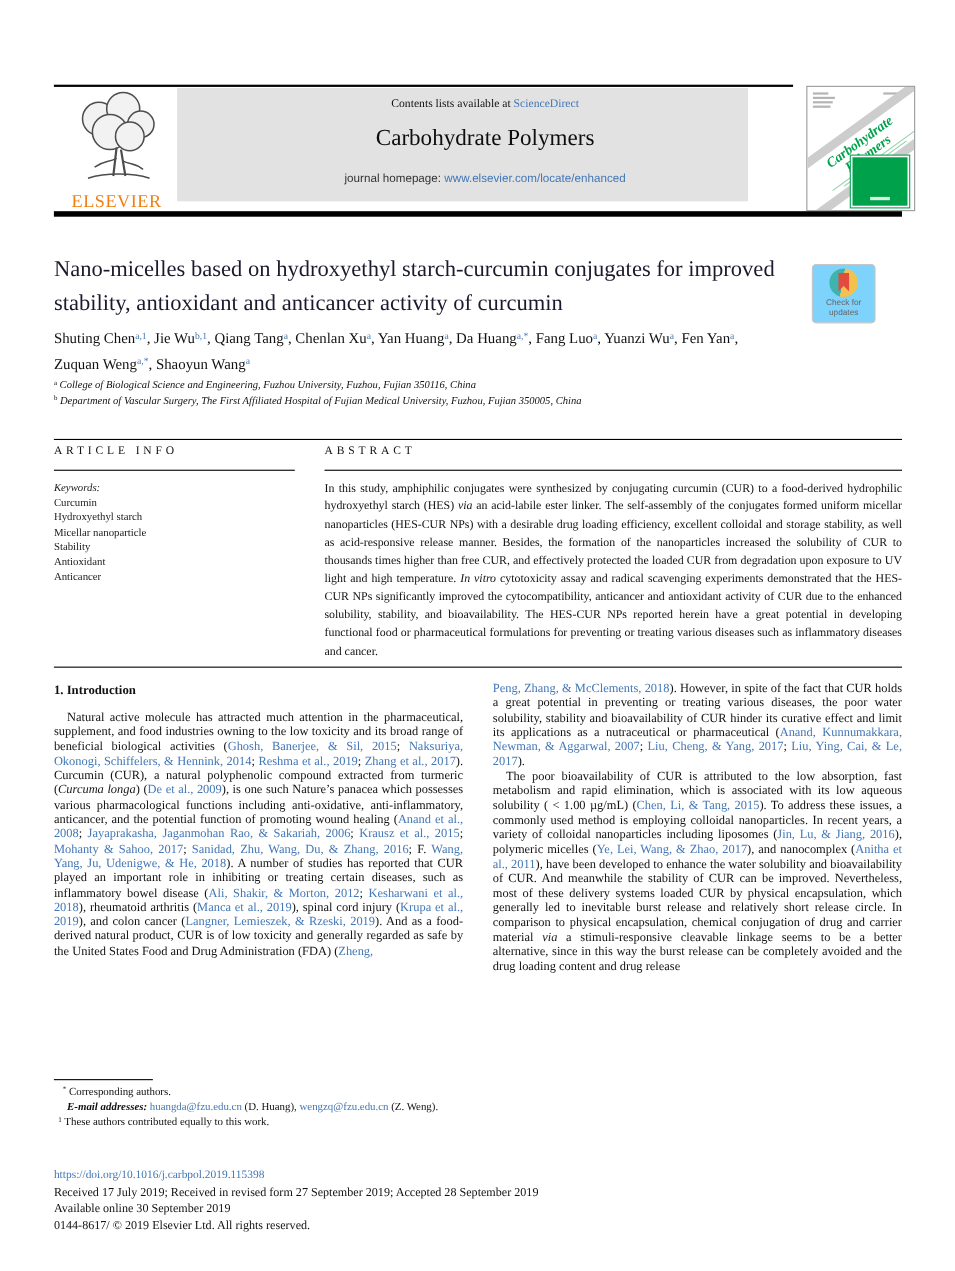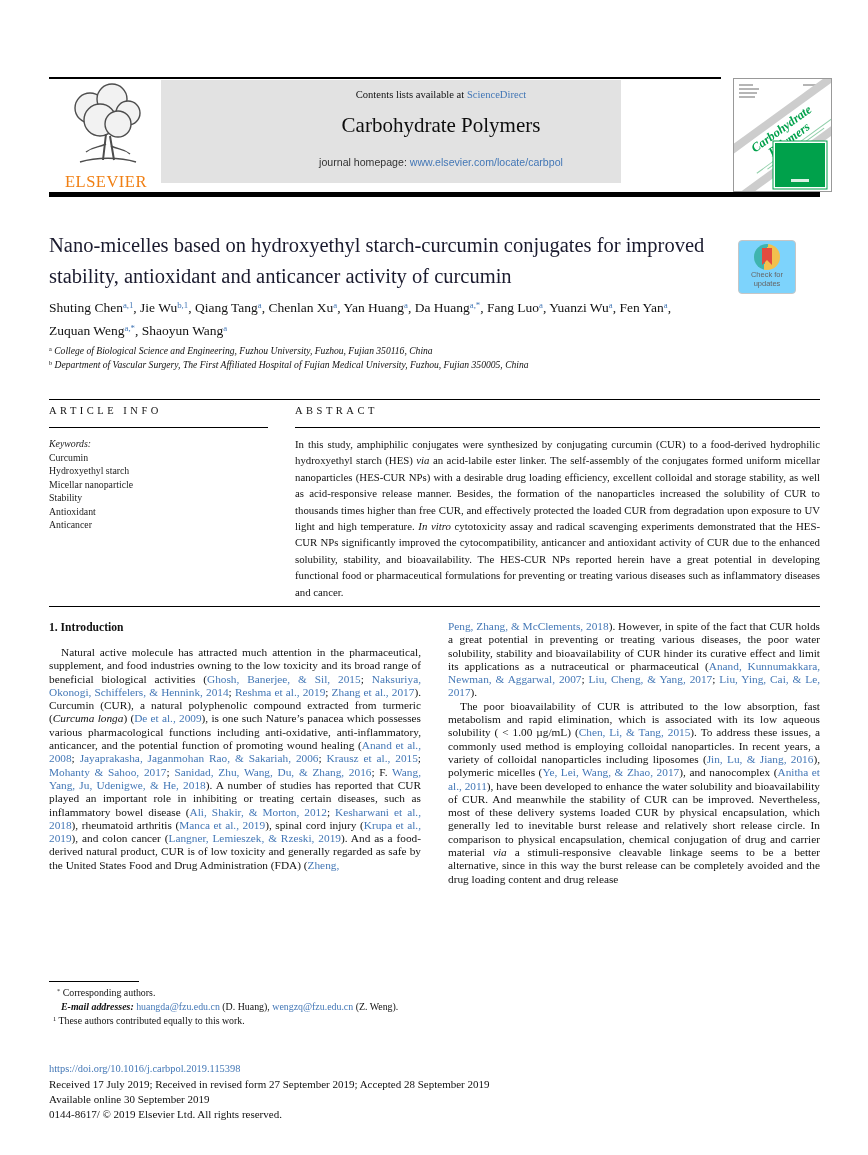--- a/index.html
+++ b/index.html
@@ -7,21 +7,21 @@
         font-family:"Liberation Serif","DejaVu Serif",serif;color:#1a1a1a;overflow:hidden;}
 
   
   .journal-ref{position:absolute;left:0;top:46px;width:868px;text-align:center;
                font-size:10.8px;color:#1f3a70;}
 
   
   .mast-topline{position:absolute;left:49px;top:77px;width:672px;height:2px;background:#000;}
   .elsevier{position:absolute;left:49px;top:82px;width:114px;height:108px;text-align:center;}
   .elsevier-word{font-size:16.5px;letter-spacing:.5px;color:#f07f13;margin-top:2px;}
-  .mast-box{position:absolute;left:161px;top:80px;width:460px;height:103px;background:#e2e2e2;}
+  .mast-box{position:absolute;left:161px;top:80px;width:519px;height:103px;background:#e2e2e2;}
   .contents-line{position:absolute;left:0;top:9px;width:560px;text-align:center;font-size:10.6px;color:#111;}
   .mast-title{position:absolute;left:0;top:33px;width:560px;text-align:center;font-size:21px;color:#0d0d0d;}
   .homepage-line{position:absolute;left:0;top:76px;width:560px;text-align:center;
                  font-family:"Liberation Sans","DejaVu Sans",sans-serif;font-size:10.6px;color:#333;}
   .link{color:#4377b6;text-decoration:none;}
   .mast-bar{position:absolute;left:49px;top:192px;width:771px;height:5px;background:#000;}
 
   
   .cover{position:absolute;left:733px;top:78px;width:97px;height:112px;background:#fff;
          border:1px solid #999;overflow:hidden;}
@@ -116,21 +116,21 @@
     </svg>
     <div class="elsevier-word">ELSEVIER</div>
   </div>
 
   <div class="mast-box">
     <div class="contents-line">
       <span>Contents lists available at </span><span class="link">ScienceDirect</span>
     </div>
     <div class="mast-title">Carbohydrate Polymers</div>
     <div class="homepage-line">
-      <span>journal homepage: </span><span class="link">www.elsevier.com/locate/carbpol</span>
+      <span>journal homepage: </span><span class="link">www.elsevier.com/locate/enhanced</span>
     </div>
   </div>
 
   <div class="cover">
     <div class="mini" style="left:5px;top:5px;width:14px;"></div>
     <div class="mini" style="left:5px;top:9px;width:20px;"></div>
     <div class="mini" style="left:5px;top:13px;width:18px;"></div>
     <div class="mini" style="left:5px;top:17px;width:16px;"></div>
     <div class="mini" style="right:6px;top:5px;width:22px;"></div>
     <div class="cover-rot">

